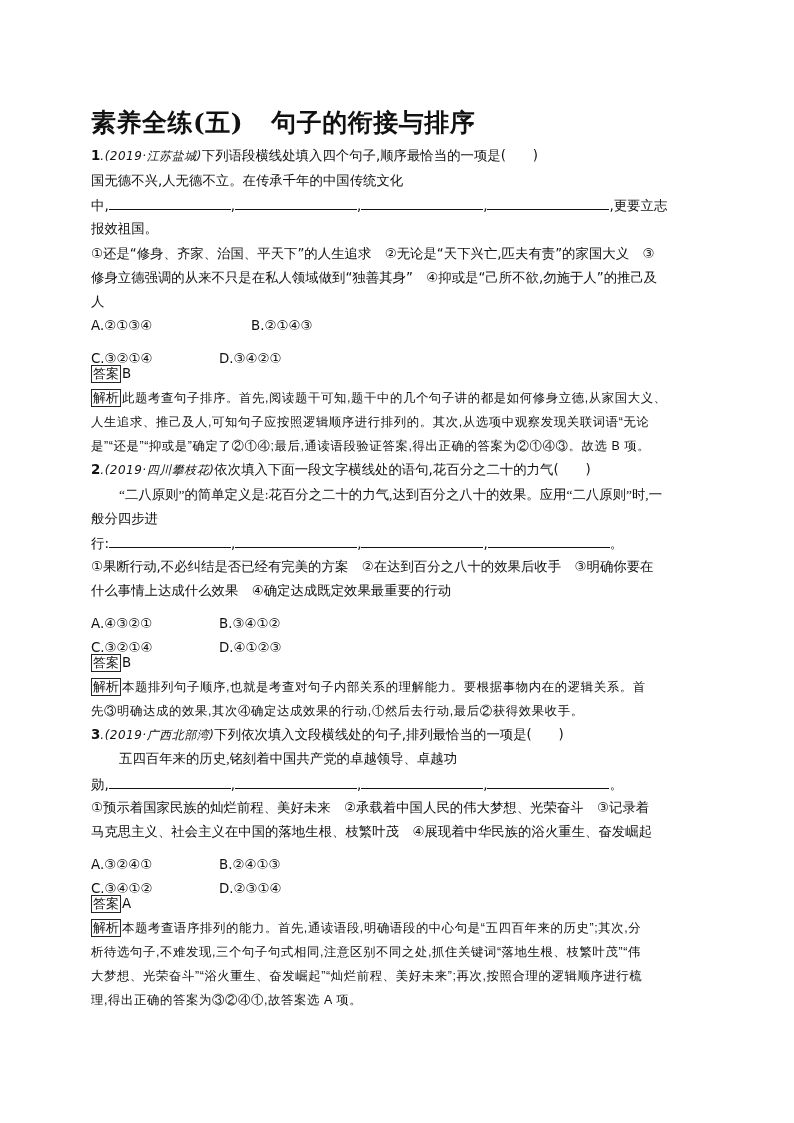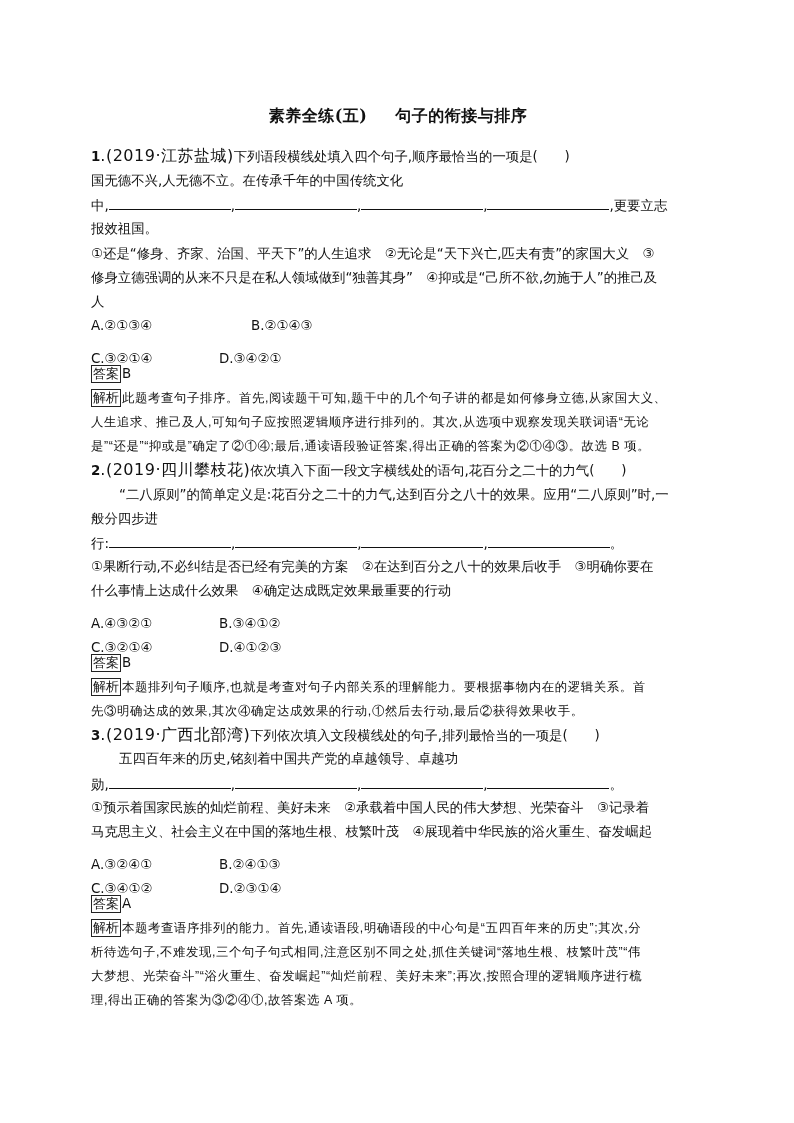--- a/index.html
+++ b/index.html
@@ -1,27 +1,27 @@
 <!DOCTYPE html>
 <html><head>
 <meta charset="utf-8">
 <style>
   html, body { margin: 0; padding: 0; background: #ffffff; }
   body { width: 794px; height: 1123px; position: relative; overflow: hidden;
          font-family: "DejaVu Sans", "Liberation Sans", sans-serif; color: #111; }
   .page { position: absolute; left: 91px; top: 0; width: 614px; }
-  .title { position: absolute; left: 0; top: 106px; width: 614px; text-align: center;
+  .title { position: absolute; left: 0; top: 106px; width: 614px; text-align: left;
            font-family: "DejaVu Serif", "Liberation Serif", serif; font-weight: bold;
-           font-size: 16px; letter-spacing: 0.5px; color: #111; }
+           font-size: 25px; letter-spacing: 0.5px; color: #111; }
   .title .gap { display: inline-block; width: 28px; }
   .line { position: absolute; left: 0; width: 614px; font-size: 13.4px; line-height: 20px;
           white-space: nowrap; color: #111; }
-  .indent { padding-left: 28px; }
+  .indent { padding-left: 28px; font-family: Liberation Serif, serif; }
   .qnum { font-weight: bold; }
-  .src { font-size: 16px; letter-spacing: 0.5px; }
+  .src { font-size: 12px; font-style: italic; letter-spacing: 0.5px; }
   .blank { display: inline-block; border-bottom: 1px solid #111; height: 14px; vertical-align: baseline; }
   .b1 { width: 122px; }
   .opt { display: inline-block; }
   .optA { width: 160px; }
   .optA2 { width: 128px; margin-top: 9px; }
   .tag { display: inline-block; border: 1px solid #222; padding: 0 1px; font-size: 13px;
          line-height: 16px; margin-right: 1px; background: #fff; }
   .expl { font-family: Liberation Sans, sans-serif; font-size: 12.4px;
           letter-spacing: 0.6px; }
 </style>

